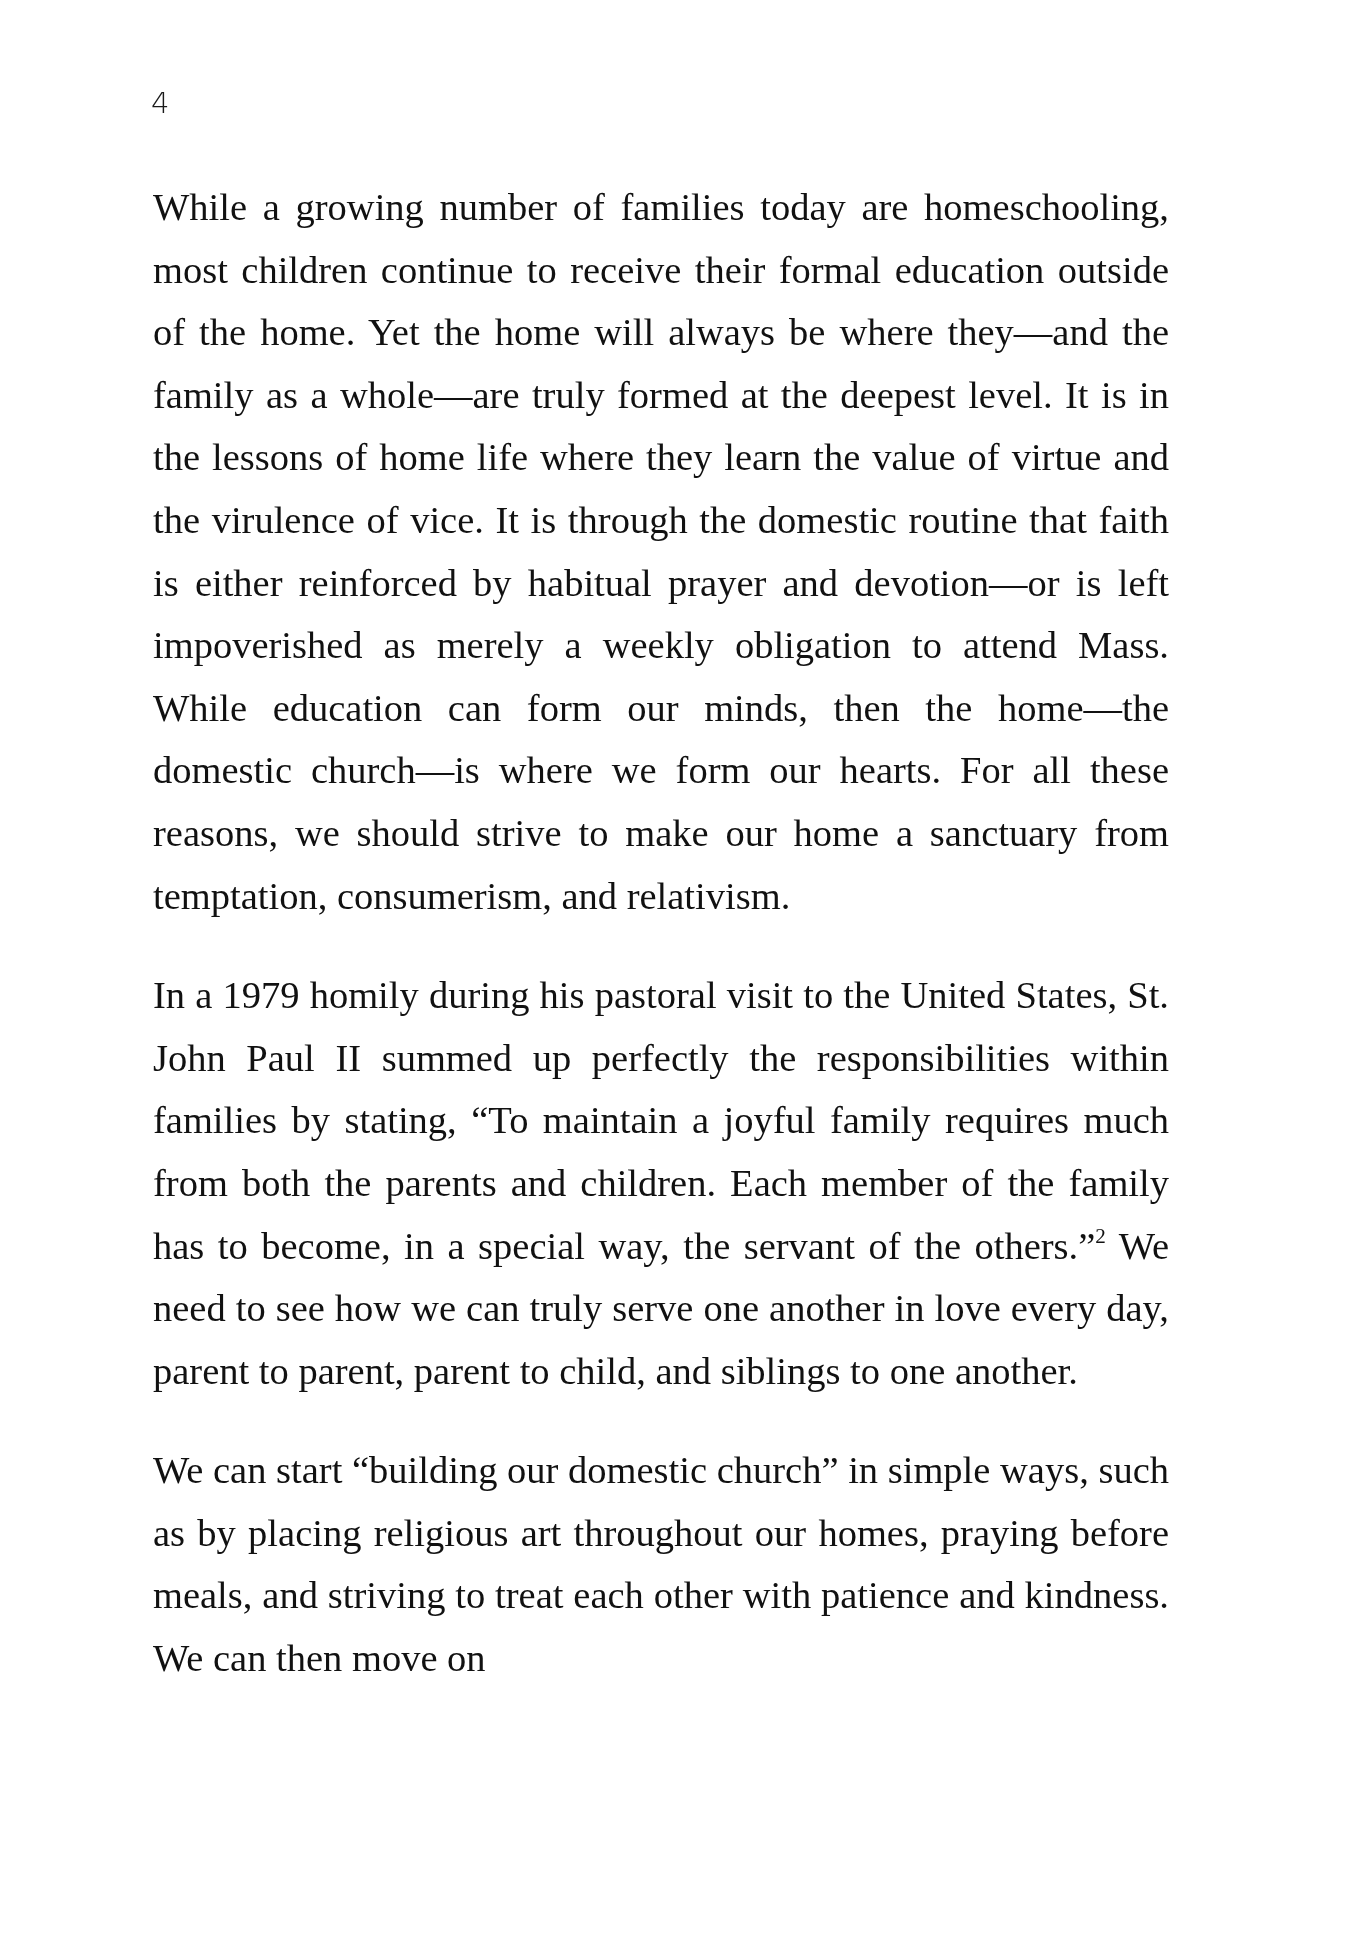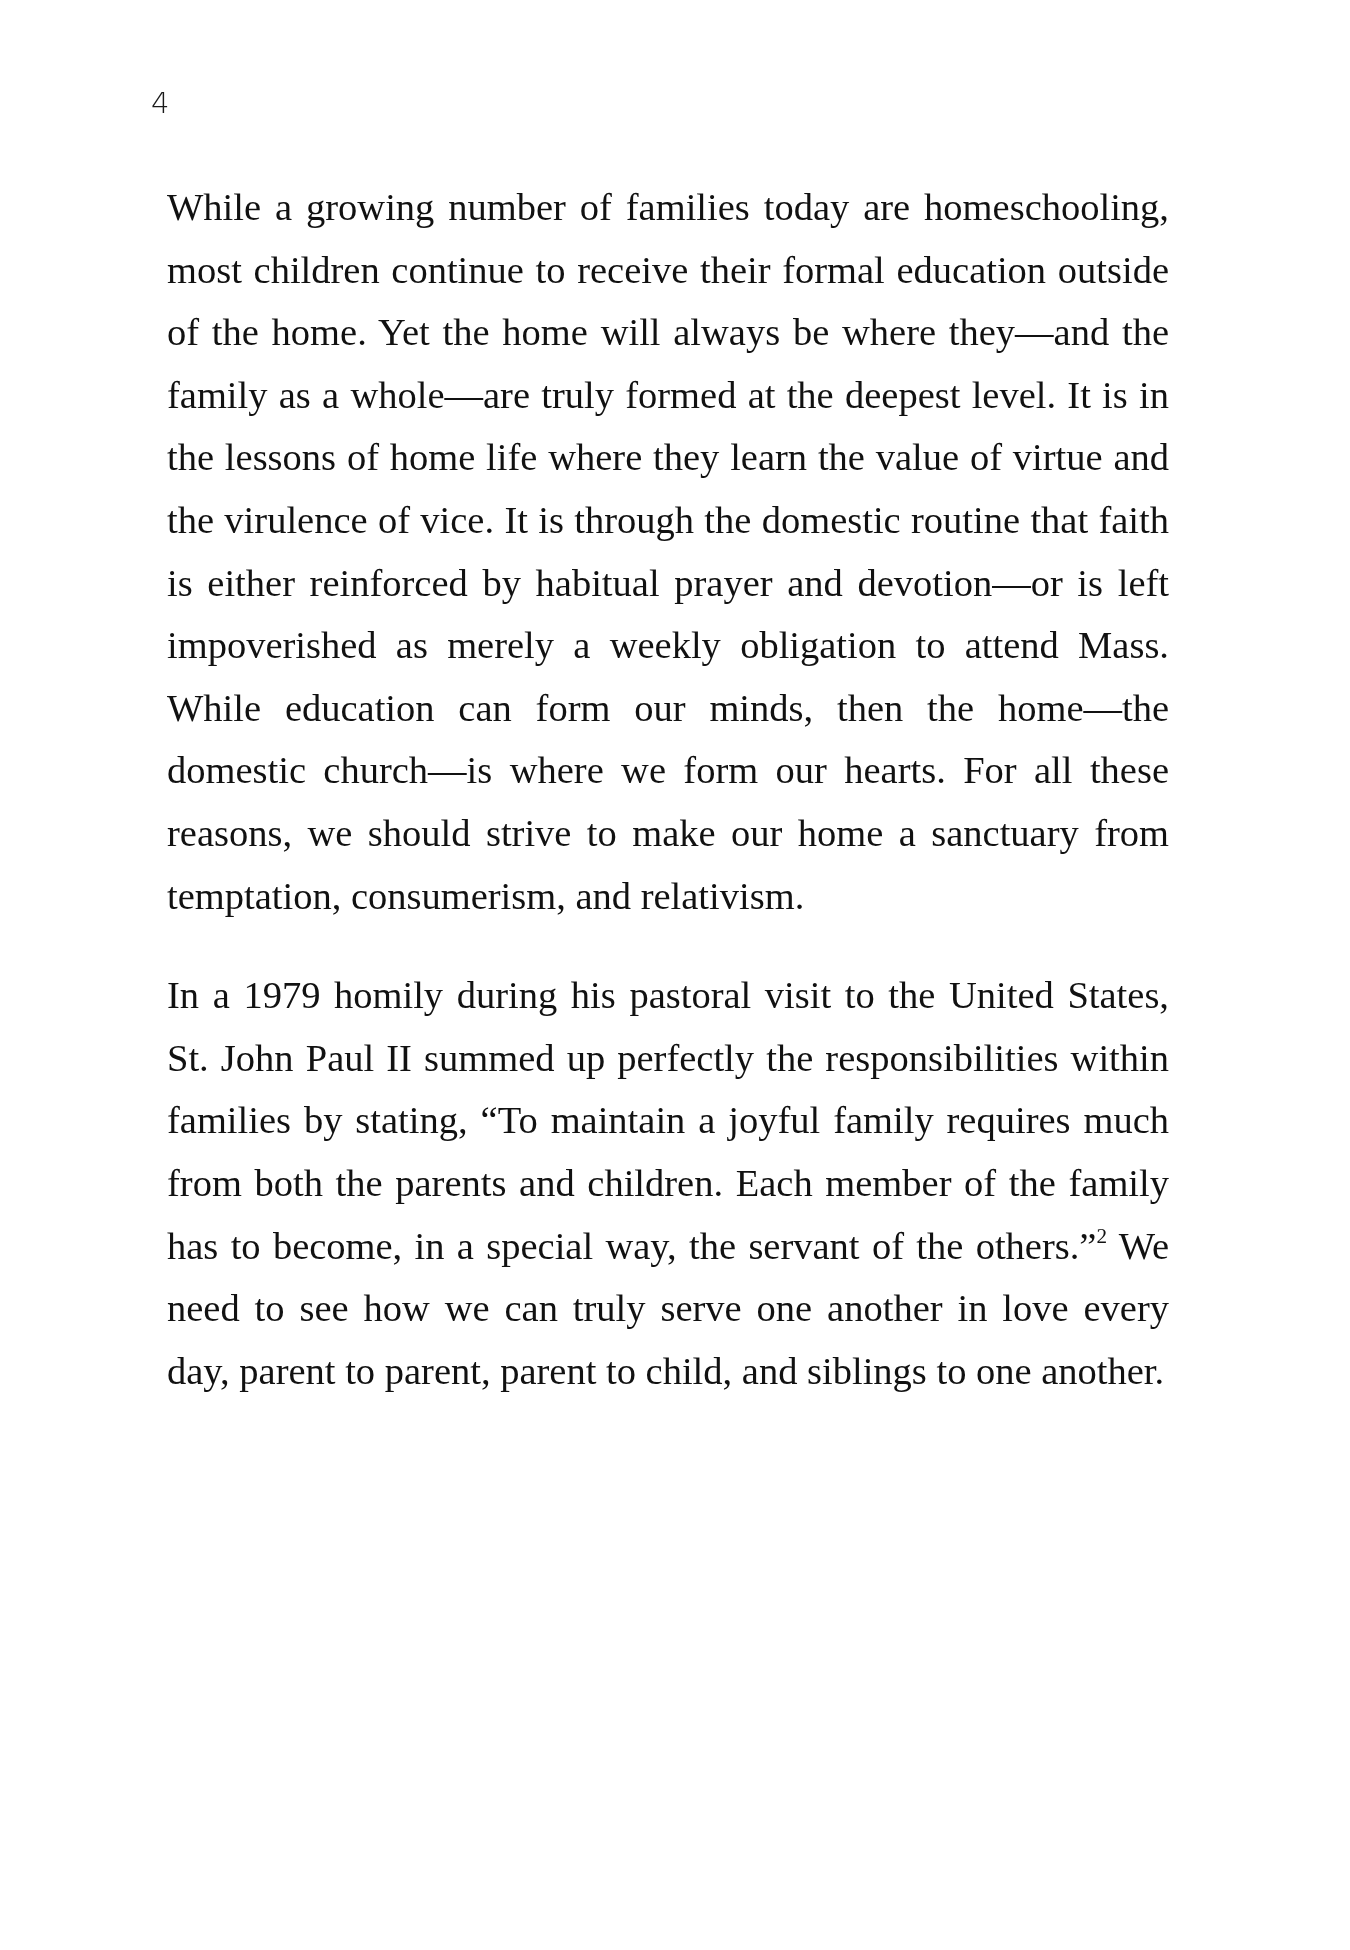--- a/index.html
+++ b/index.html
@@ -40,33 +40,34 @@
       position: absolute;
       left: 151px;
       width: 1018px;
       top: 176px;
       font-family: "Liberation Serif", serif;
       font-size: 38.5px;
       line-height: 62.6px;
       color: #111111;
     }
     .body-text p {
-      margin: 0 0 37px 16px;
+      margin: 0 0 37px 2px;
       text-align: justify;
       hyphens: none;
     }
     sup.fn {
       font-size: 0.55em;
       line-height: 0;
       vertical-align: 0.75em;
     }
   </style>
 </head>
 <body>
 
 <div class="page-header">
   <span class="page-number">4</span>
 </div>
 
 <div class="body-text">
   <p>While a growing number of families today are homeschooling, most children continue to receive their formal education outside of the home. Yet the home will always be where they—and the family as a whole—are truly formed at the deepest level. It is in the lessons of home life where they learn the value of virtue and the virulence of vice. It is through the domestic routine that faith is either reinforced by habitual prayer and devotion—or is left impoverished as merely a weekly obligation to attend Mass. While education can form our minds, then the home—the domestic church—is where we form our hearts. For all these reasons, we should strive to make our home a sanctuary from temptation, consumerism, and relativism.</p>
   <p><span>In a 1979 homily during his pastoral visit to the United States, St. John Paul II summed up perfectly the responsibilities within families by stating, “To maintain a joyful family requires much from both the parents and children. Each member of the family has to become, in a special way, the servant of the others.”</span><sup class="fn">2</sup><span> We need to see how we can truly serve one another in love every day, parent to parent, parent to child, and siblings to one another.</span></p>
+  <p>We can start “building our domestic church” in simple ways, such as by placing religious art throughout our homes, praying before meals, and striving to treat each other with patience and kindness. We can then move on</p>
 </div>
 
 </body></html>

